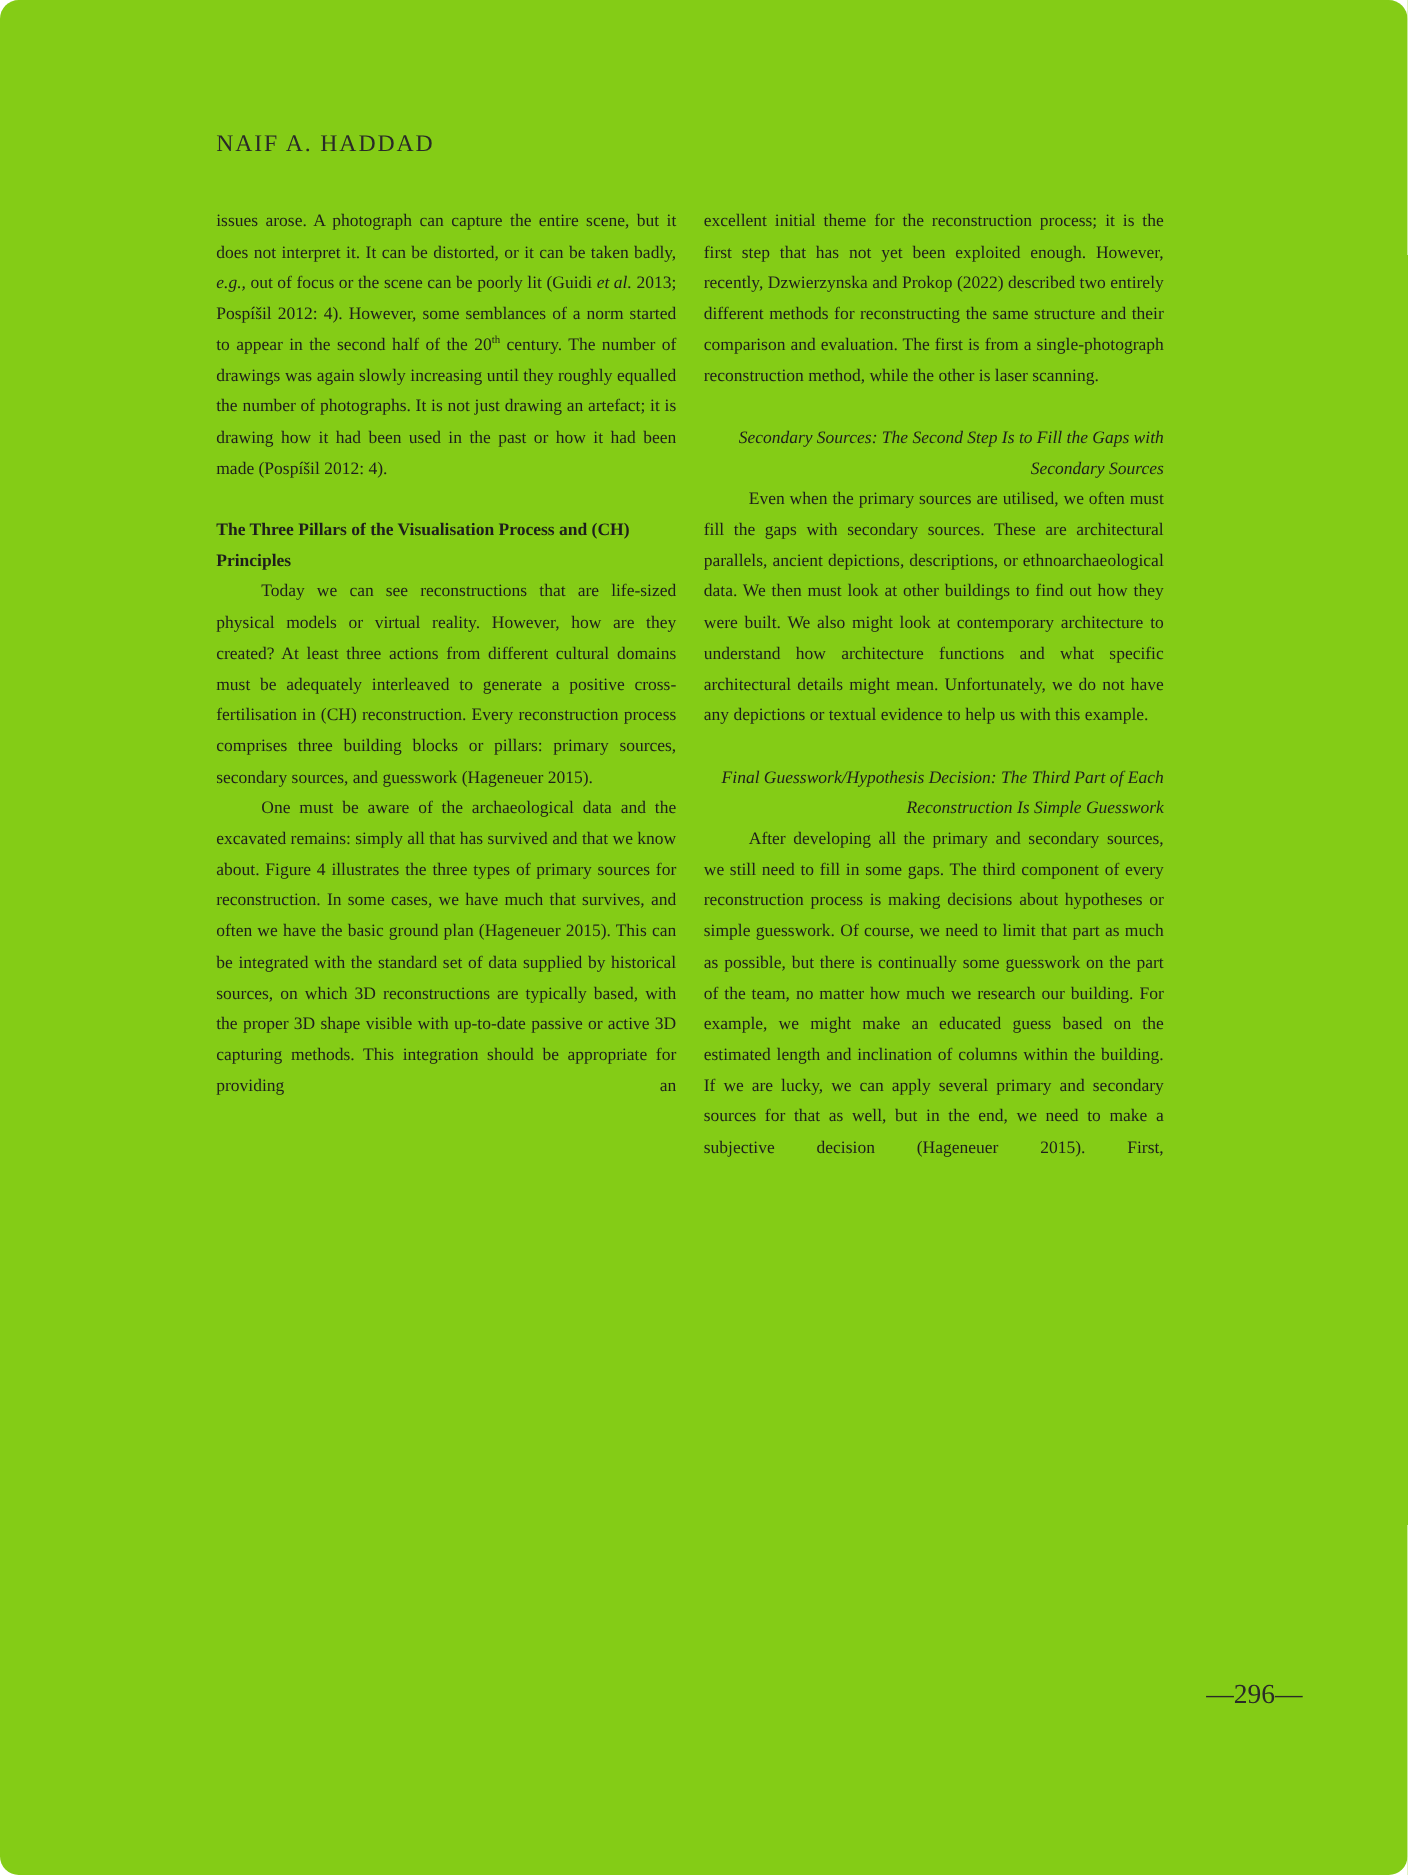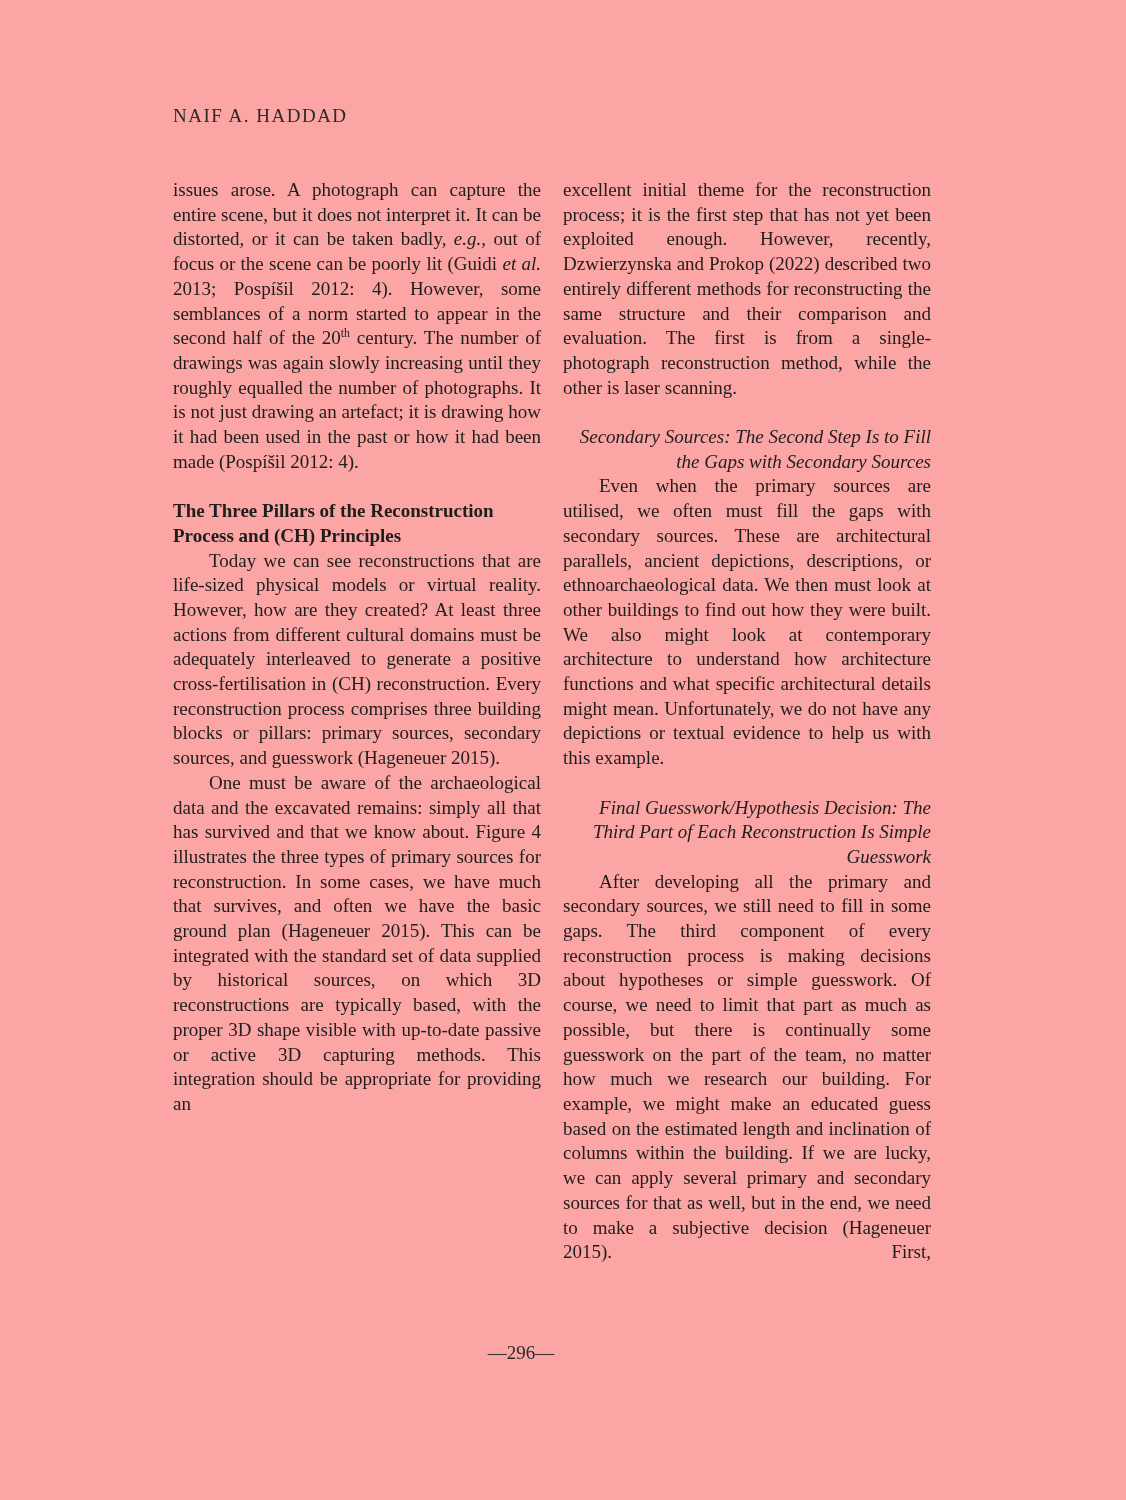--- a/index.html
+++ b/index.html
@@ -4,49 +4,49 @@
 <style>
   html, body {
     margin: 0;
     padding: 0;
     background: #ffffff;
   }
   .page {
     position: relative;
     width: 1126px;
     height: 1500px;
-    background: #fca5a5;
+    background: #84cc16;
     font-family: "Liberation Serif", "DejaVu Serif", serif;
     color: #1e1e1c;
     overflow: hidden;
+    border-radius: 15px;
   }
   .running-head {
     position: absolute;
     left: 173px;
     top: 105px;
     font-size: 19px;
     letter-spacing: 1.5px;
     color: #2a2a28;
     white-space: nowrap;
   }
   .columns {
     position: absolute;
     left: 173px;
     top: 166px;
     width: 758px;
     display: flex;
     gap: 22px;
   }
   .col {
     width: 368px;
-    font-size: 19px;
+    font-size: 14px;
     line-height: 24.7px;
     text-align: justify;
     hyphens: none;
-    margin-top: 12px;
   }
   .col p {
     margin: 0;
     padding: 0;
   }
   .col p.indent {
     text-indent: 36px;
   }
   .col p.continues {
     text-align-last: justify;
@@ -64,37 +64,37 @@
   sup {
     font-size: 0.62em;
     line-height: 0;
     vertical-align: super;
   }
   .page-number {
     position: absolute;
     top: 1342px;
     left: 0;
     width: 1042px;
-    text-align: center;
-    font-size: 19px;
+    text-align: right;
+    font-size: 22px;
     color: #2a2a28;
   }
 </style>
 </head>
 <body>
 
 <div class="page">
 
   <div class="running-head">NAIF A. HADDAD</div>
 
   <div class="columns">
 
     <div class="col">
       <p>issues arose. A photograph can capture the entire scene, but it does not interpret it. It can be distorted, or it can be taken badly, <i>e.g.,</i> out of focus or the scene can be poorly lit (Guidi <i>et al.</i> 2013; Pospíšil 2012: 4). However, some semblances of a norm started to appear in the second half of the 20<sup>th</sup> century. The number of drawings was again slowly increasing until they roughly equalled the number of photographs. It is not just drawing an artefact; it is drawing how it had been used in the past or how it had been made (Pospíšil 2012: 4).</p>
-      <p class="section-heading">The Three Pillars of the Reconstruction Process and (CH) Principles</p>
+      <p class="section-heading">The Three Pillars of the Visualisation Process and (CH) Principles</p>
       <p class="indent">Today we can see reconstructions that are life-sized physical models or virtual reality. However, how are they created? At least three actions from different cultural domains must be adequately interleaved to generate a positive cross-fertilisation in (CH) reconstruction. Every reconstruction process comprises three building blocks or pillars: primary sources, secondary sources, and guesswork (Hageneuer 2015).</p>
       <p class="indent continues">One must be aware of the archaeological data and the excavated remains: simply all that has survived and that we know about. Figure 4 illustrates the three types of primary sources for reconstruction. In some cases, we have much that survives, and often we have the basic ground plan (Hageneuer 2015). This can be integrated with the standard set of data supplied by historical sources, on which 3D reconstructions are typically based, with the proper 3D shape visible with up-to-date passive or active 3D capturing methods. This integration should be appropriate for providing an</p>
     </div>
 
     <div class="col">
       <p>excellent initial theme for the reconstruction process; it is the first step that has not yet been exploited enough. However, recently, Dzwierzynska and Prokop (2022) described two entirely different methods for reconstructing the same structure and their comparison and evaluation. The first is from a single-photograph reconstruction method, while the other is laser scanning.</p>
       <p class="subsection-heading">Secondary Sources: The Second Step Is to Fill the Gaps with Secondary Sources</p>
       <p class="indent">Even when the primary sources are utilised, we often must fill the gaps with secondary sources. These are architectural parallels, ancient depictions, descriptions, or ethnoarchaeological data. We then must look at other buildings to find out how they were built. We also might look at contemporary architecture to understand how architecture functions and what specific architectural details might mean. Unfortunately, we do not have any depictions or textual evidence to help us with this example.</p>
       <p class="subsection-heading">Final Guesswork/Hypothesis Decision: The Third Part of Each Reconstruction Is Simple Guesswork</p>
       <p class="indent continues">After developing all the primary and secondary sources, we still need to fill in some gaps. The third component of every reconstruction process is making decisions about hypotheses or simple guesswork. Of course, we need to limit that part as much as possible, but there is continually some guesswork on the part of the team, no matter how much we research our building. For example, we might make an educated guess based on the estimated length and inclination of columns within the building. If we are lucky, we can apply several primary and secondary sources for that as well, but in the end, we need to make a subjective decision (Hageneuer 2015). First,</p>

